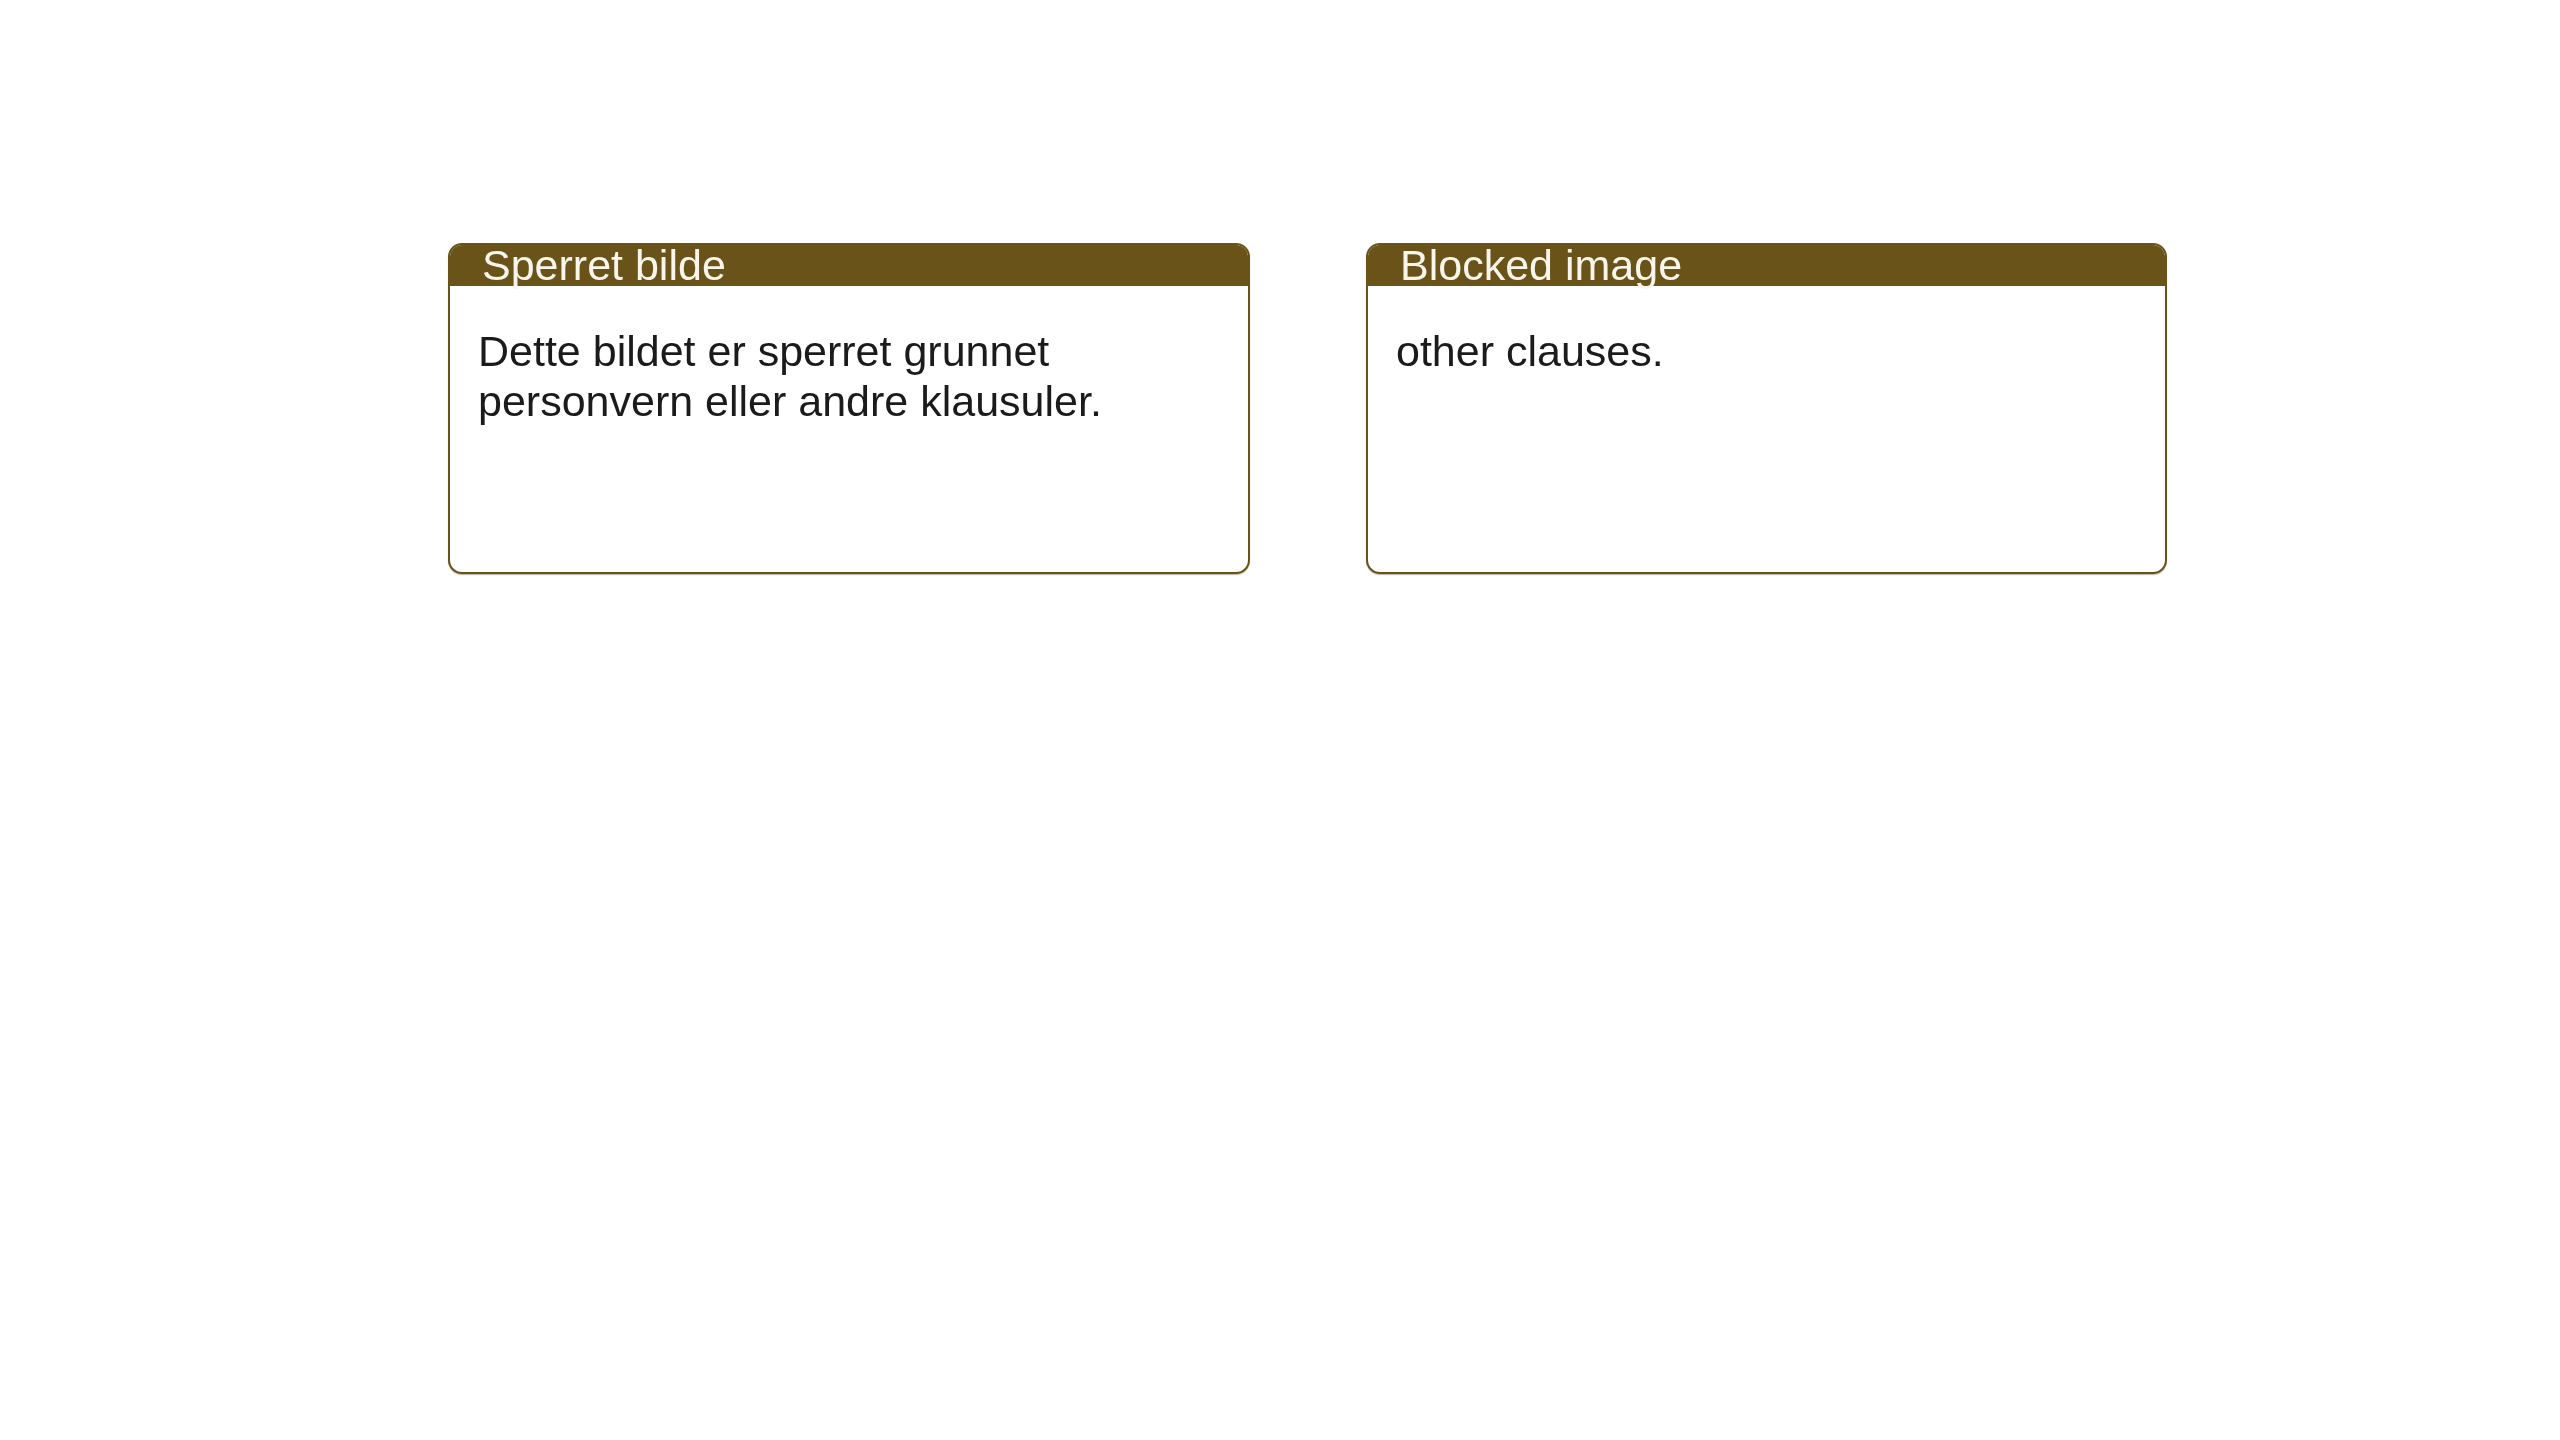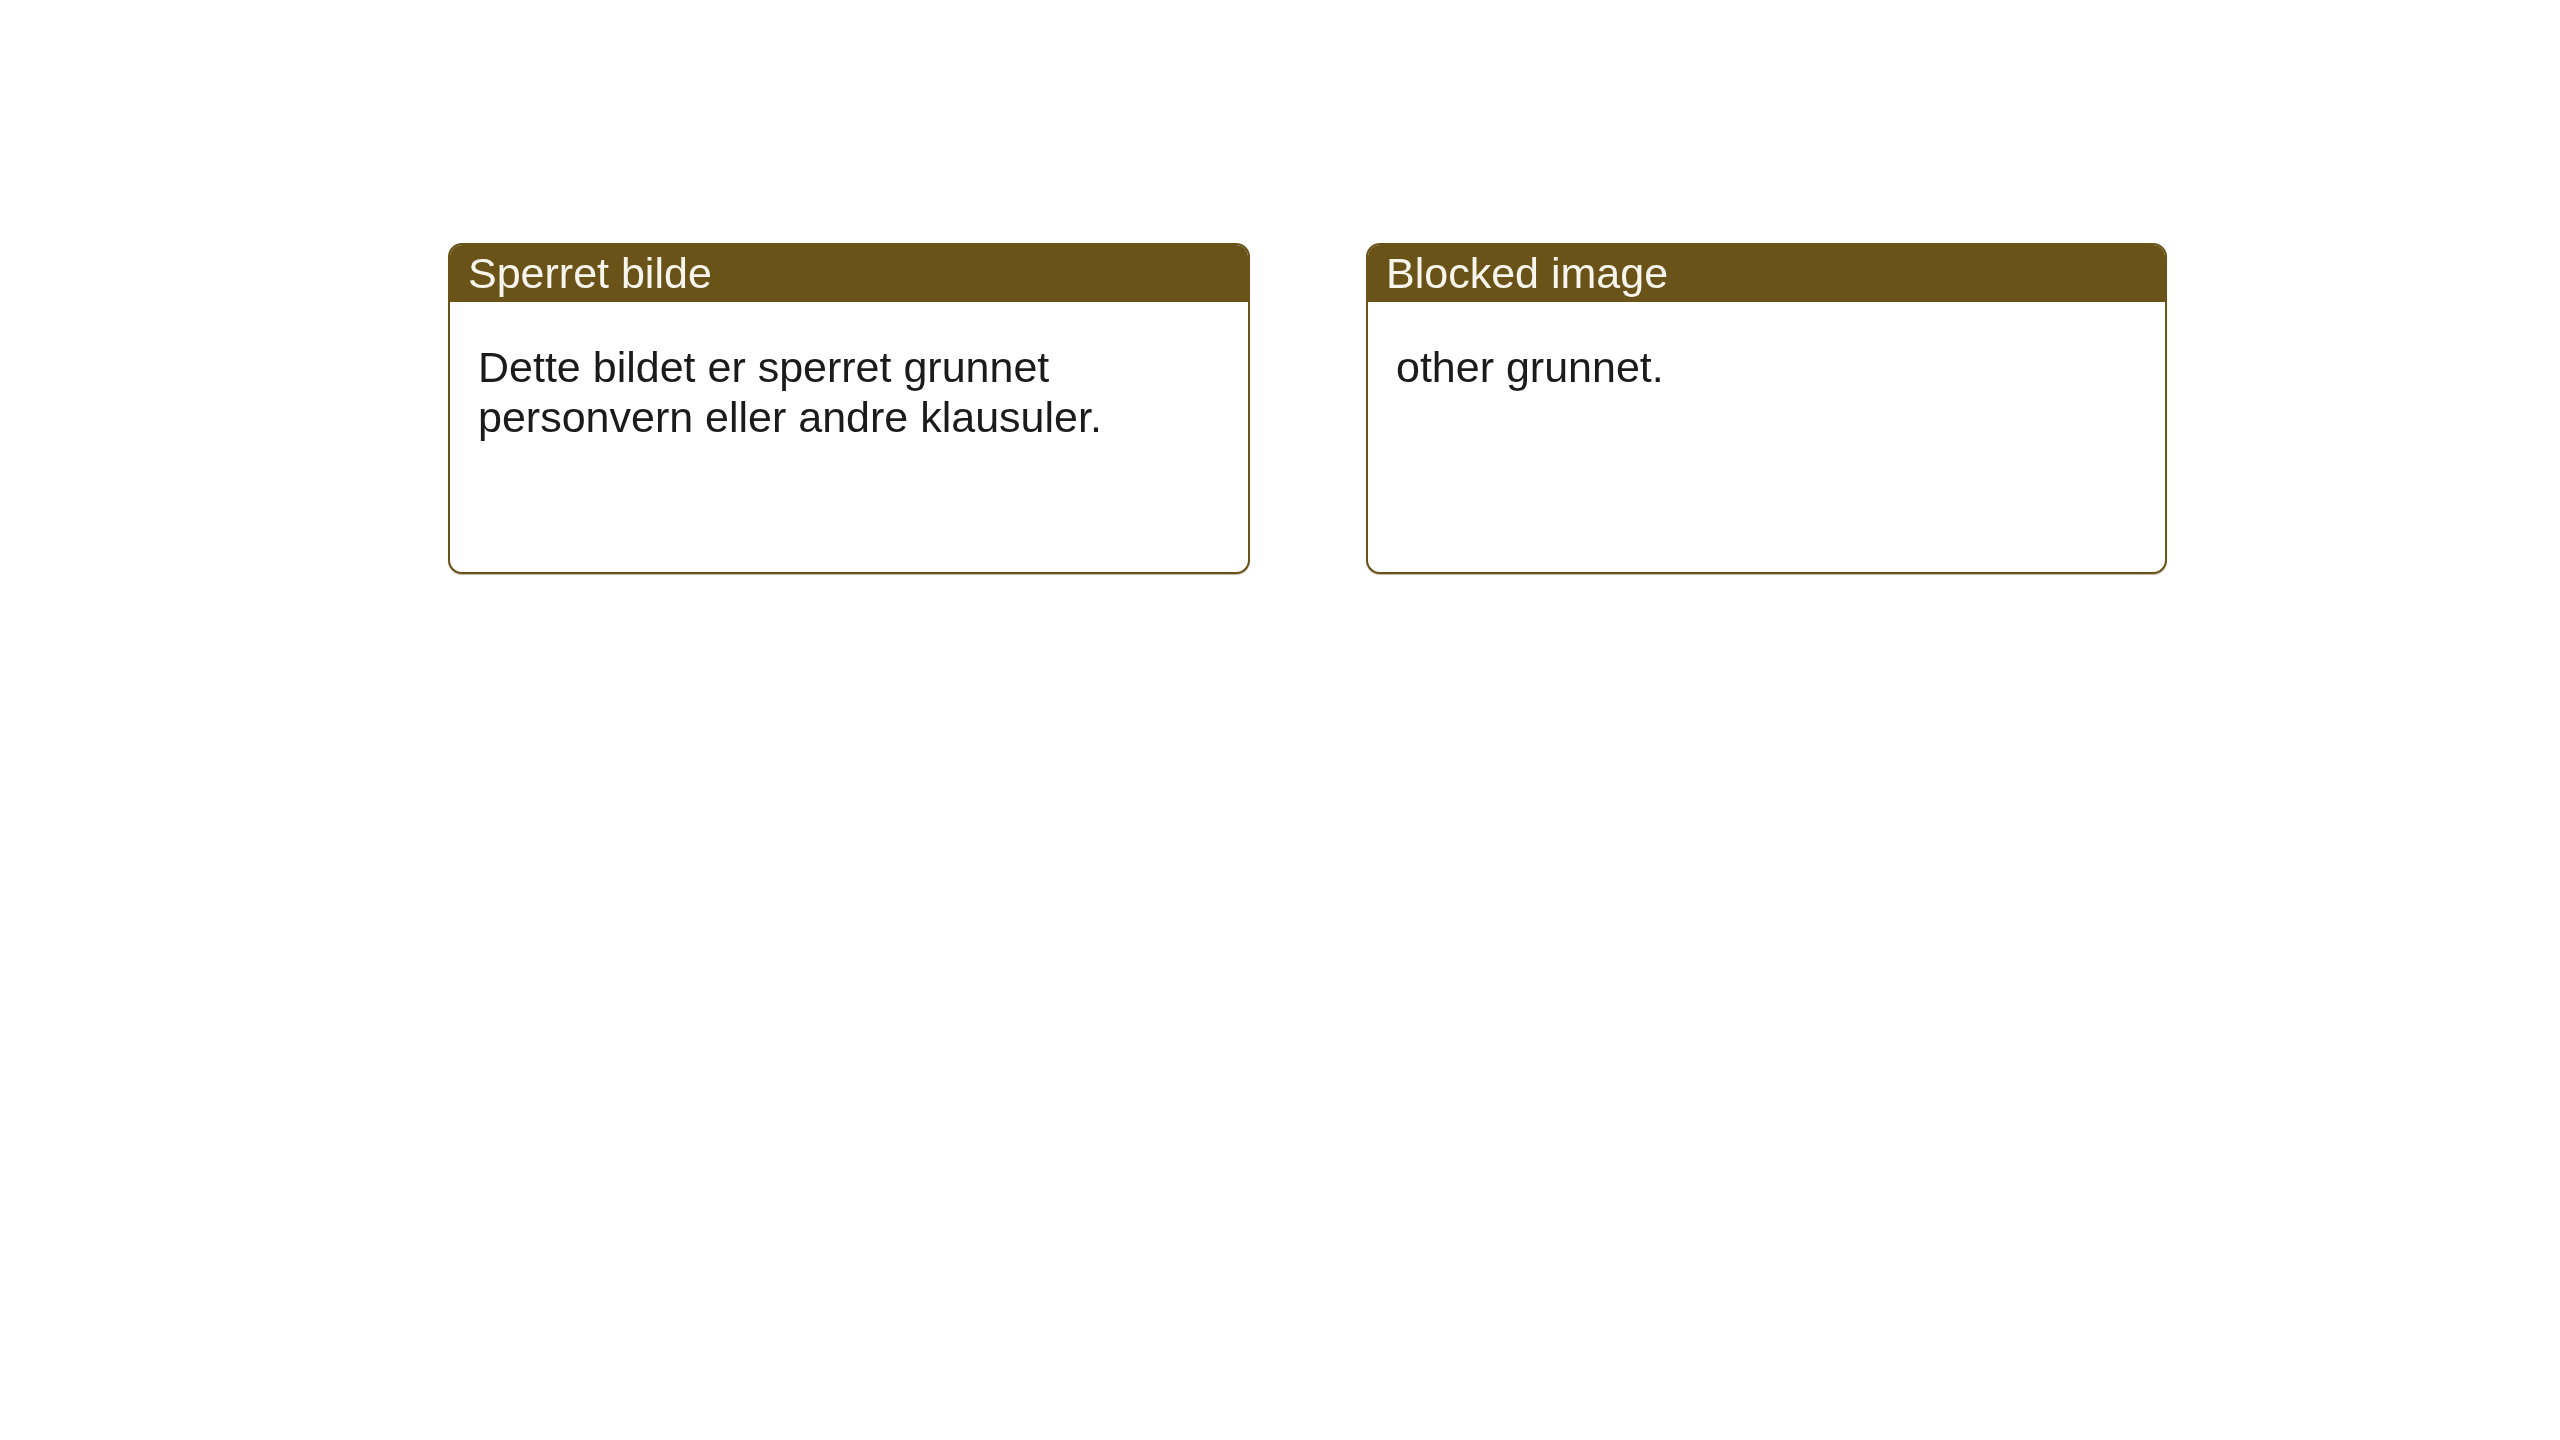--- a/index.html
+++ b/index.html
@@ -27,25 +27,25 @@
   }
   .card-no {
     left: 448px;
     width: 802px;
   }
   .card-en {
     left: 1366px;
     width: 801px;
   }
   .card-header {
-    height: 58px;
+    height: 42px;
     background: var(--header-background, #6a5318);
     display: flex;
     align-items: center;
-    padding: 0 19px;
+    padding: 0 33px;
     box-sizing: border-box;
     margin: -1px -1px 0 -1px;
   }
   .card-title {
     font-size: 43px;
     line-height: 50px;
     color: var(--title-color, #f8f5ec);
     white-space: nowrap;
   }
   .card-body {
@@ -72,17 +72,17 @@
       <p class="body-line">Dette bildet er sperret grunnet</p>
       <p class="body-line">personvern eller andre klausuler.</p>
     </div>
   </section>
 
   <section class="card card-en">
     <header class="card-header">
       <span class="card-title">Blocked image</span>
     </header>
     <div class="card-body">
-      <p class="body-line">other grunnet.</p>
+      <p class="body-line">other clauses.</p>
     </div>
   </section>
 
 </main>
 
 </body></html>

